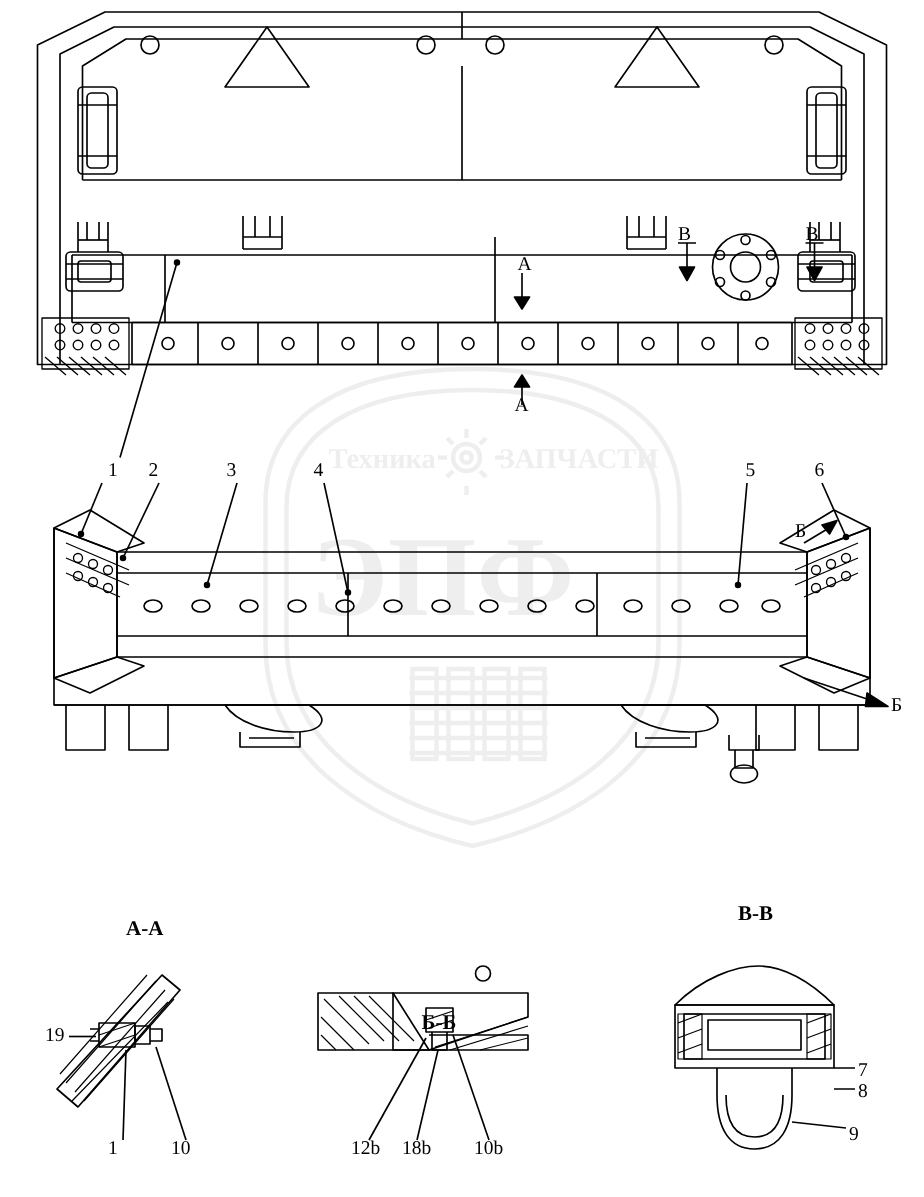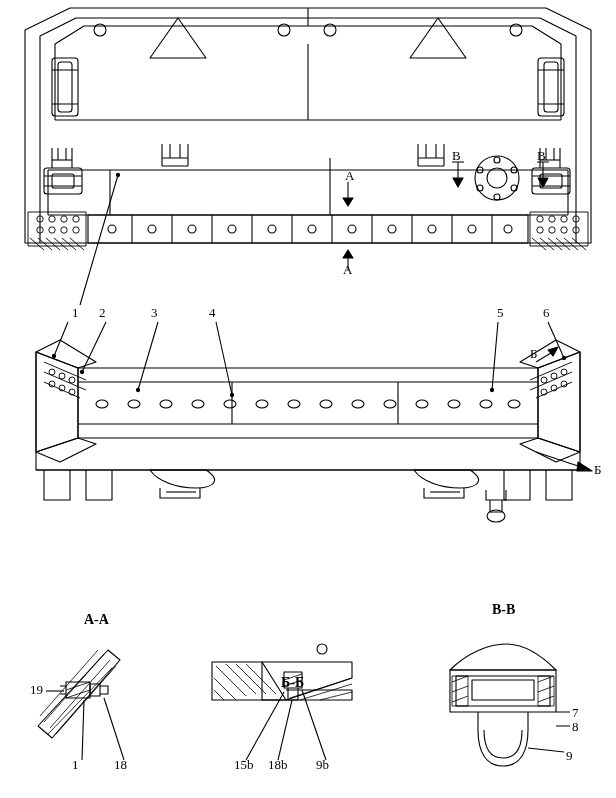--- a/index.html
+++ b/index.html
@@ -9,20 +9,45 @@
   svg{display:block;}
   .lbl{position:absolute;font-family:"Liberation Serif",serif;font-size:13px;color:#000;}
   .sec{position:absolute;font-family:"Liberation Serif",serif;font-size:14px;font-weight:bold;}
   .wm{position:absolute;left:165px;top:240px;width:300px;height:330px;opacity:.30;}
 </style>
 </head>
 <body>
 
 <div id="stage">
 
+  <div class="wm">
+    <svg width="300" height="330" viewBox="0 0 300 330">
+      <g fill="none" stroke="#c9c9c9" stroke-width="3">
+        <path d="M12 95 C12 40 60 6 150 6 C240 6 288 40 288 95 L288 190
+                 C288 262 226 306 150 324 C74 306 12 262 12 190 Z"></path>
+        <path d="M26 98 C26 50 70 20 150 20 C230 20 274 50 274 98 L274 188
+                 C274 252 218 292 150 309 C82 292 26 252 26 188 Z"></path>
+      </g>
+      <g fill="#c9c9c9" font-family="Liberation Serif, serif" font-weight="bold">
+        <text x="54" y="72" font-size="19">Техника</text>
+        <text x="168" y="72" font-size="19">ЗАПЧАСТИ</text>
+        <text x="42" y="170" font-size="76">ЭПФ</text>
+      </g>
+      <g fill="none" stroke="#c9c9c9" stroke-width="3">
+        <circle cx="146" cy="65" r="9"></circle>
+        <circle cx="146" cy="65" r="3.5"></circle>
+        <path d="M146 52v-6M146 84v6M133 65h-6M165 65h6M137 56l-4-4M155 74l4 4M155 56l4-4M137 74l-4 4"></path>
+      </g>
+      <g stroke="#c9c9c9" stroke-width="3" fill="none">
+        <path d="M110 206 l16 0 l0 60 l-16 0 z M134 206 l16 0 l0 60 l-16 0 z
+                 M158 206 l16 0 l0 60 l-16 0 z M182 206 l16 0 l0 60 l-16 0 z"></path>
+        <path d="M108 212h92M108 222h92M108 232h92M108 242h92M108 252h92M108 262h92"></path>
+      </g>
+    </svg>
+  </div>
 
   <svg width="616" height="798" viewBox="0 0 616 798" style="position:absolute;left:0;top:0">
     <g fill="none" stroke="#000" stroke-width="1.1" stroke-linejoin="round">
 
       <g>
 
         <path d="M25 243 L25 30 L70 8 L546 8 L591 30 L591 243 Z"></path>
         <path d="M40 243 L40 36 L76 18 L540 18 L576 36 L576 243"></path>
 
         <path d="M55 120 L55 44 L84 26 L532 26 L561 44 L561 120"></path>
@@ -304,27 +329,27 @@
   <div class="lbl" style="left:99px;top:305px">2</div>
   <div class="lbl" style="left:151px;top:305px">3</div>
   <div class="lbl" style="left:209px;top:305px">4</div>
   <div class="lbl" style="left:497px;top:305px">5</div>
   <div class="lbl" style="left:543px;top:305px">6</div>
 
   <div class="lbl" style="left:572px;top:705px">7</div>
   <div class="lbl" style="left:572px;top:719px">8</div>
   <div class="lbl" style="left:566px;top:748px">9</div>
 
-  <div class="lbl" style="left:114px;top:757px">18</div>
+  <div class="lbl" style="left:114px;top:757px">10</div>
   <div class="lbl" style="left:72px;top:757px">1</div>
   <div class="lbl" style="left:30px;top:682px">19</div>
 
-  <div class="lbl" style="left:316px;top:757px">9b</div>
+  <div class="lbl" style="left:316px;top:757px">10b</div>
   <div class="lbl" style="left:268px;top:757px">18b</div>
-  <div class="lbl" style="left:234px;top:757px">15b</div>
+  <div class="lbl" style="left:234px;top:757px">12b</div>
 
   <div class="sec" style="left:84px;top:612px">А-А</div>
   <div class="sec" style="left:281px;top:675px">Б-Б</div>
   <div class="sec" style="left:492px;top:602px">В-В</div>
 
   <svg style="position:absolute;left:314px;top:641px" width="16" height="16">
     <circle cx="8" cy="8" r="5" fill="none" stroke="#000" stroke-width="1.1"></circle>
   </svg>
 
 </div>

